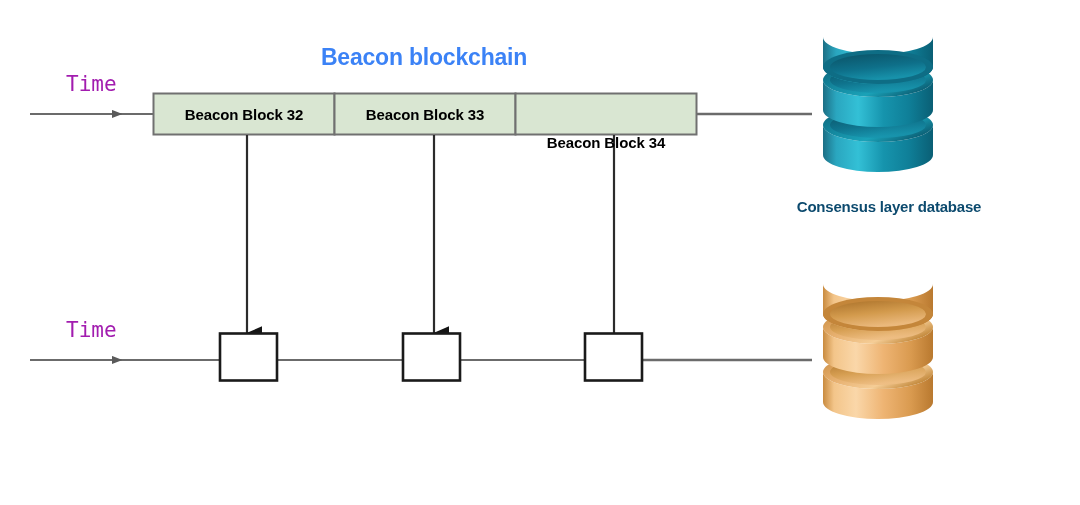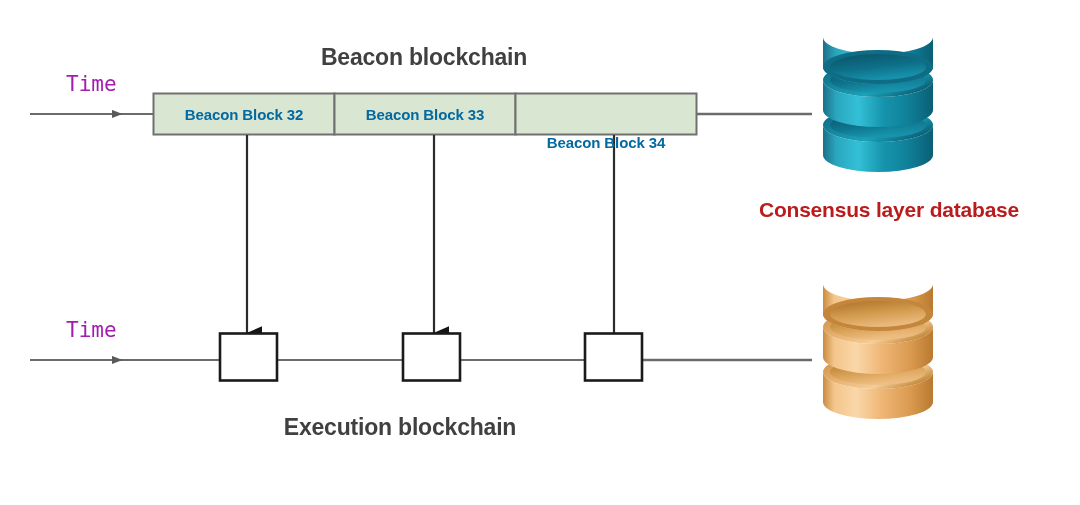--- a/index.html
+++ b/index.html
@@ -35,35 +35,35 @@
   .txt {
     position: absolute;
     white-space: nowrap;
     margin: 0;
     padding: 0;
   }
   .heading {
     font-family: "Liberation Sans", sans-serif;
     font-weight: bold;
     font-size: 23px;
-    color: #404040;
+    color: #3b82f6;
     letter-spacing: -0.2px;
   }
   .db-caption {
-    font-family: "Liberation Sans", sans-serif;
-    font-weight: bold;
-    font-size: 21px;
-    color: #b91c1c;
-    letter-spacing: -0.2px;
-  }
-  .block-label {
     font-family: "Liberation Sans", sans-serif;
     font-weight: bold;
     font-size: 15px;
-    color: #0369a1;
+    color: #0c4a6e;
+    letter-spacing: -0.2px;
+  }
+  .block-label {
+    font-family: "Liberation Sans", sans-serif;
+    font-weight: bold;
+    font-size: 15px;
+    color: #000000;
     letter-spacing: -0.1px;
   }
   .time-label {
     font-family: "DejaVu Sans Mono", monospace;
     font-size: 21px;
     color: #a21caf;
     letter-spacing: 0px;
   }
   .centered {
     transform: translateX(-50%);
@@ -183,21 +183,20 @@
       <ellipse cx="878" cy="327" rx="55" ry="17" fill="url(#orange-top)"></ellipse>
       <ellipse cx="878" cy="327" rx="48" ry="13" fill="url(#orange-inner)" opacity="0.9"></ellipse>
       <path d="M823,314 a55,17 0 0 0 110,0 l0,-30 a55,17 0 0 1 -110,0 Z" fill="url(#orange-body)"></path>
       <ellipse cx="878" cy="314" rx="55" ry="17" fill="#c4863a"></ellipse>
       <ellipse cx="878" cy="314" rx="48" ry="13" fill="url(#orange-inner)" opacity="0.92"></ellipse>
     </g>
   </svg>
 
   <div class="txt heading centered" style="left:424px; top:44px;">Beacon blockchain</div>
 
-  <div class="txt heading centered" style="left:400px; top:414px;">Execution blockchain</div>
 
   <div class="txt time-label" style="left:66px; top:72px;">Time</div>
 
   <div class="txt time-label" style="left:66px; top:318px;">Time</div>
 
   <div class="txt block-label centered" style="left:244px; top:106px;">Beacon Block 32</div>
   <div class="txt block-label centered" style="left:425px; top:106px;">Beacon Block 33</div>
   <div class="txt block-label centered" style="left:606px; top:106px;margin-top:28px;">Beacon Block 34</div>
 
   <div class="txt db-caption centered" style="left:889px; top:198px;">Consensus layer database</div>

